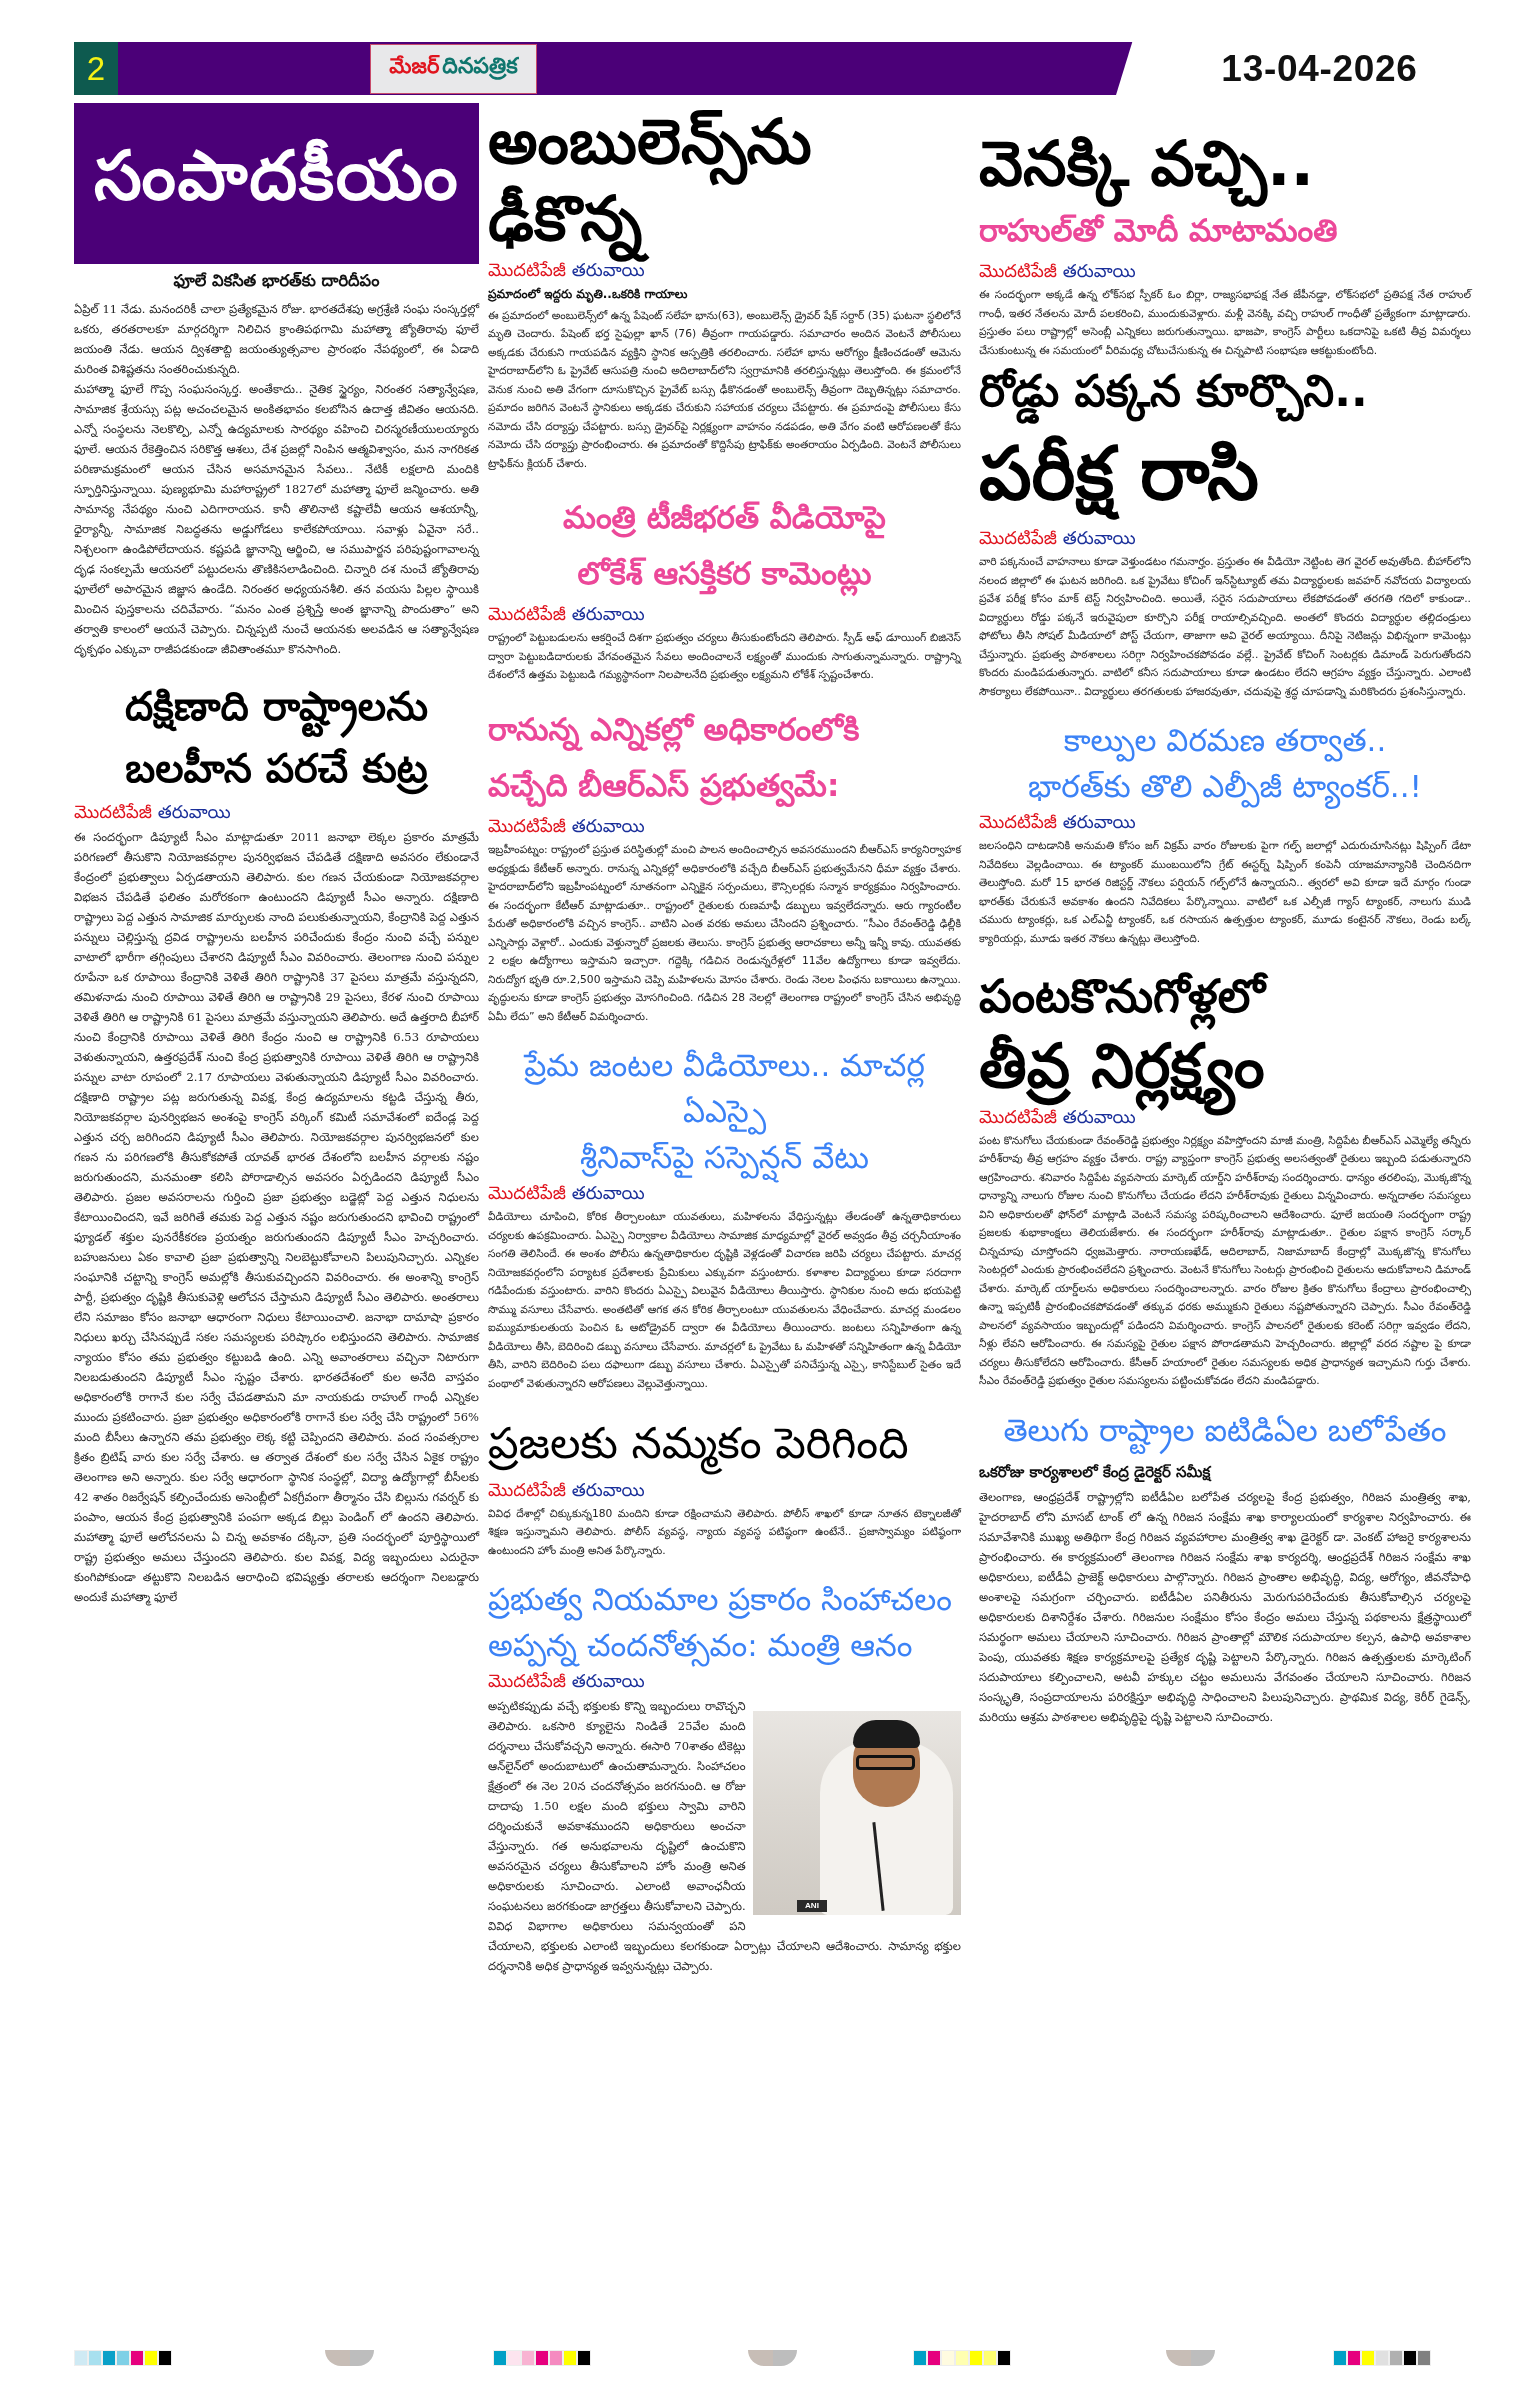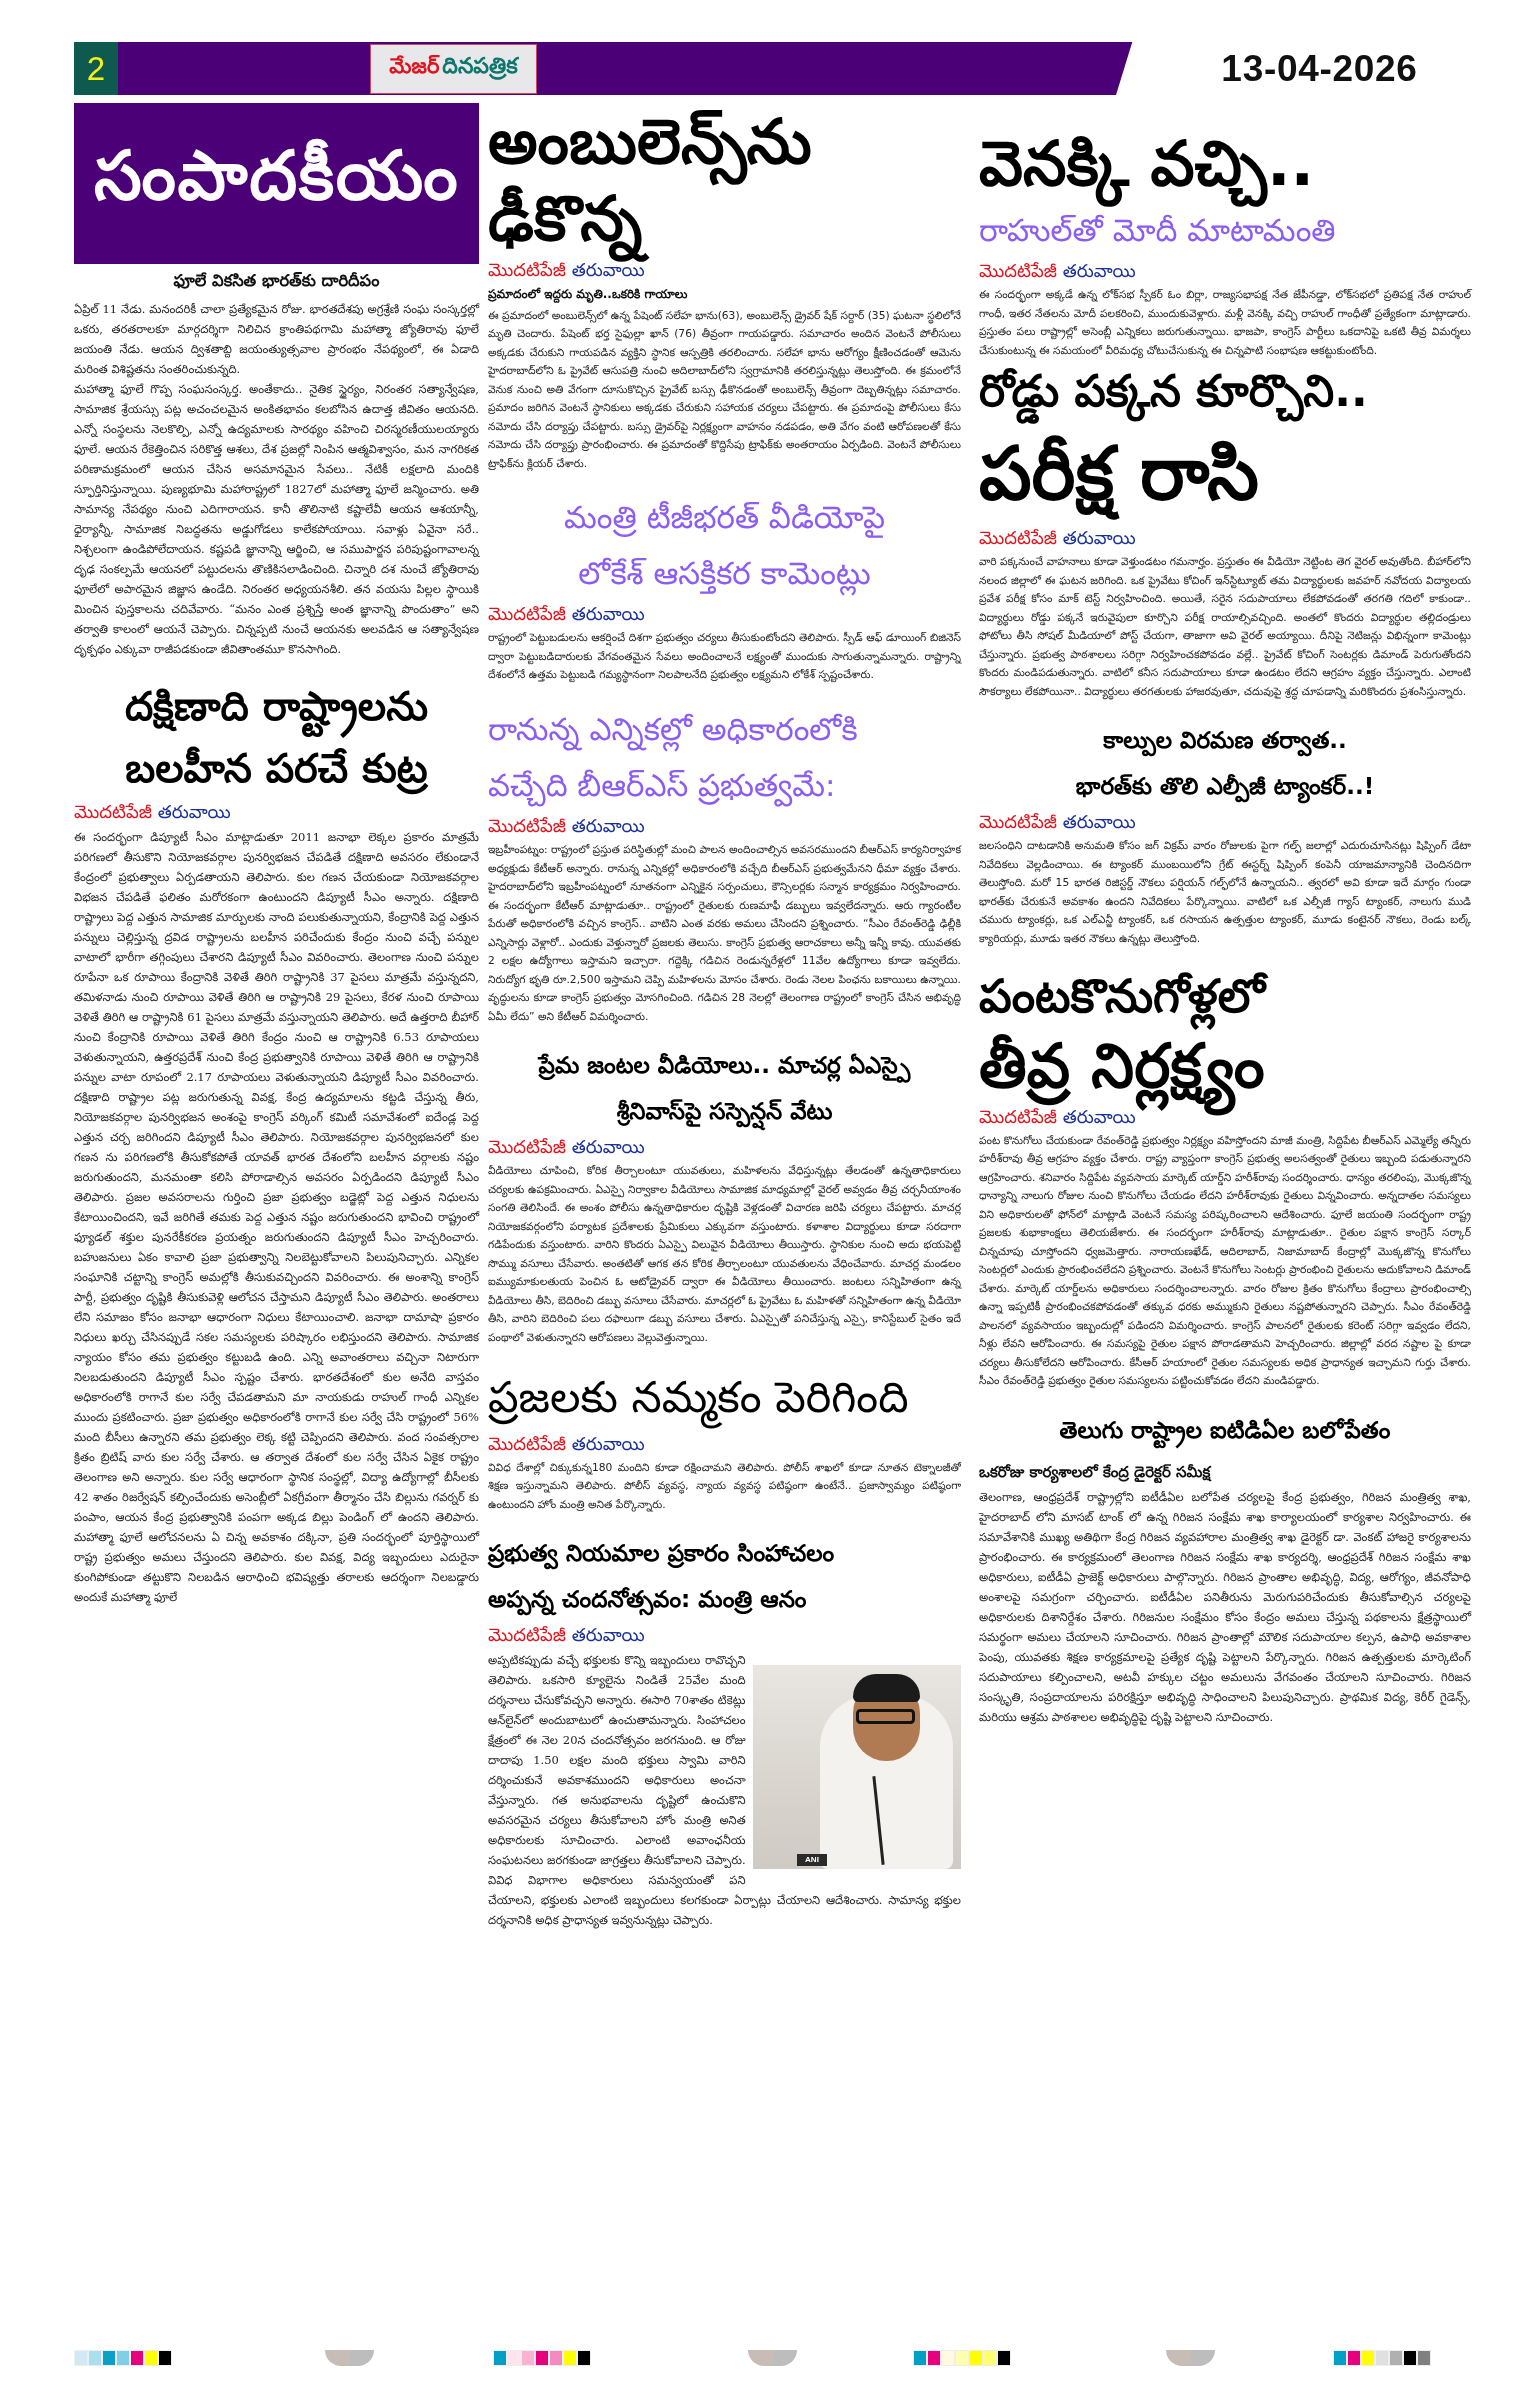--- a/index.html
+++ b/index.html
@@ -27,22 +27,22 @@
   .col3 { left: 979px; width: 492px; }
 
   .edit-banner { width: 405px; height: 161px; background: #4b0078; color: #fff; display: flex; align-items: center; justify-content: center;
     font-size: 68px; font-weight: bold; letter-spacing: 1.5px; }
   .sub-head { text-align: center; font-weight: bold; font-size: 16.3px; margin: 7.4px 0 4.4px; }
   .body-text { font-family: "DejaVu Serif", serif; font-size: 11.5px; line-height: 20px; text-align: justify; color: #222; }
   .body-sans { font-family: "DejaVu Sans", sans-serif; font-size: 10.7px; line-height: 18.5px; text-align: justify; color: #222; }
 
   .head-xl { font-weight: bold; font-size: 62px; line-height: 77px; color: #000; }
   .head-lg { font-weight: bold; font-size: 40px; line-height: 62px; color: #000; }
-  .head-md { font-weight: normal; font-size: 31px; line-height: 56px; color: #8b5cf6; text-align: center; }
-  .head-sm { font-weight: bold; font-size: 23px; line-height: 46px; color: #000000; text-align: center; }
+  .head-md { font-weight: bold; font-size: 31px; line-height: 56px; color: #ec4899; text-align: center; }
+  .head-sm { font-weight: normal; font-size: 31px; line-height: 46px; color: #3b82f6; text-align: center; }
   .head-light { font-weight: normal; font-size: 43px; line-height: 67px; color: #000; }
 
   .cont { font-size: 18px; font-weight: normal; margin-top: 2px; }
   .cont .red { color: #e0141e; }
   .cont .blue { color: #1a2f9a; margin-left: 6px; }
 
   .kicker { font-weight: bold; font-size: 12px; margin: 1.5px 0 3px; }
   .gap { height: 16.3px; }
 
   .photo { float: right; width: 208px; height: 204px; margin: 15px 0 4.4px 7.4px;

